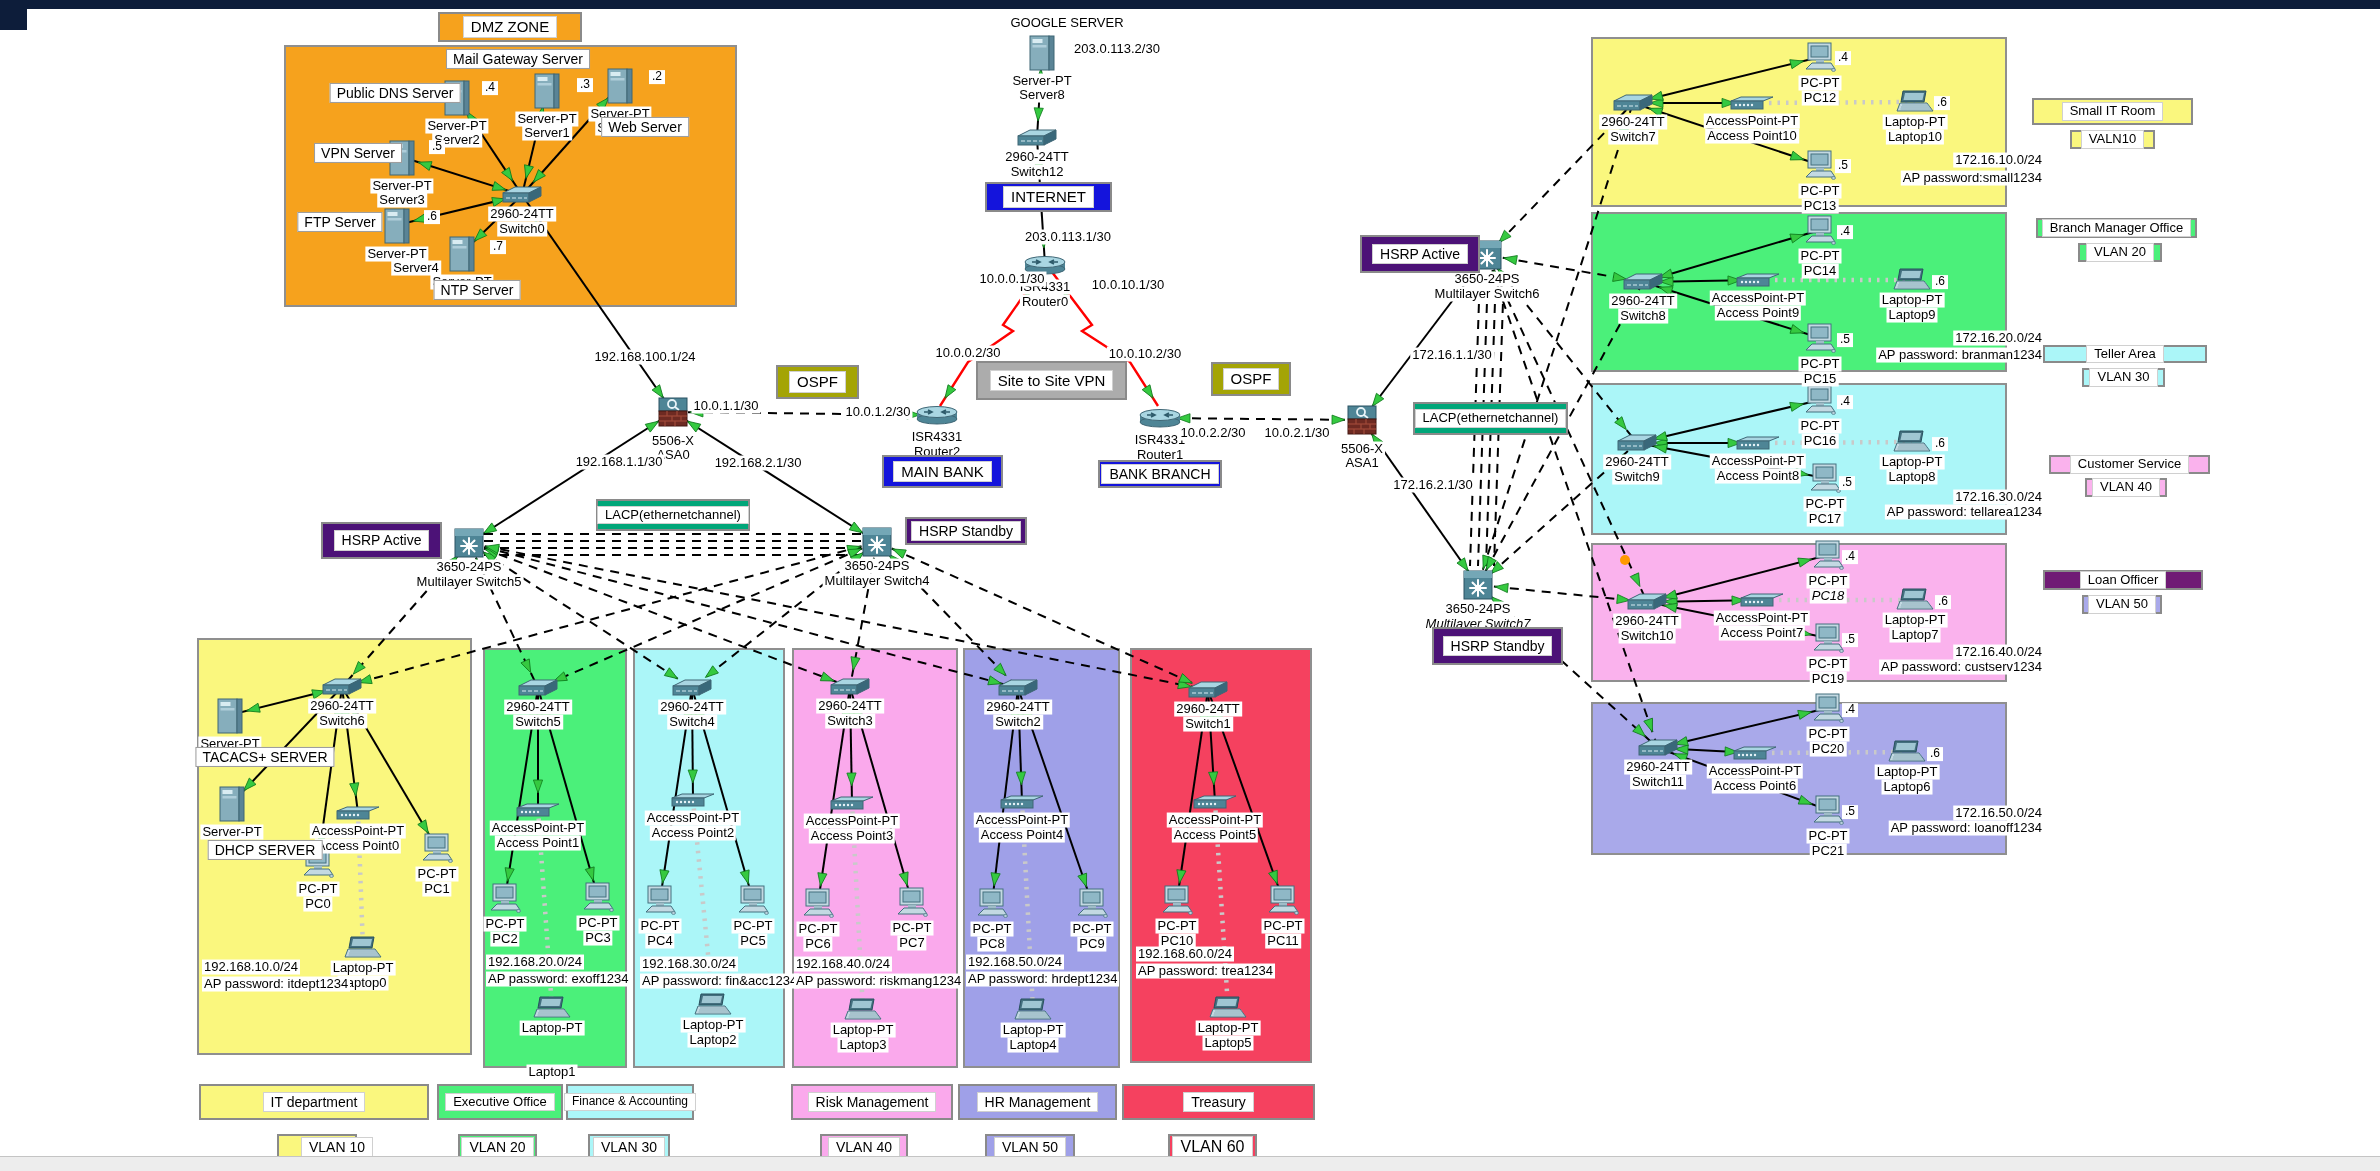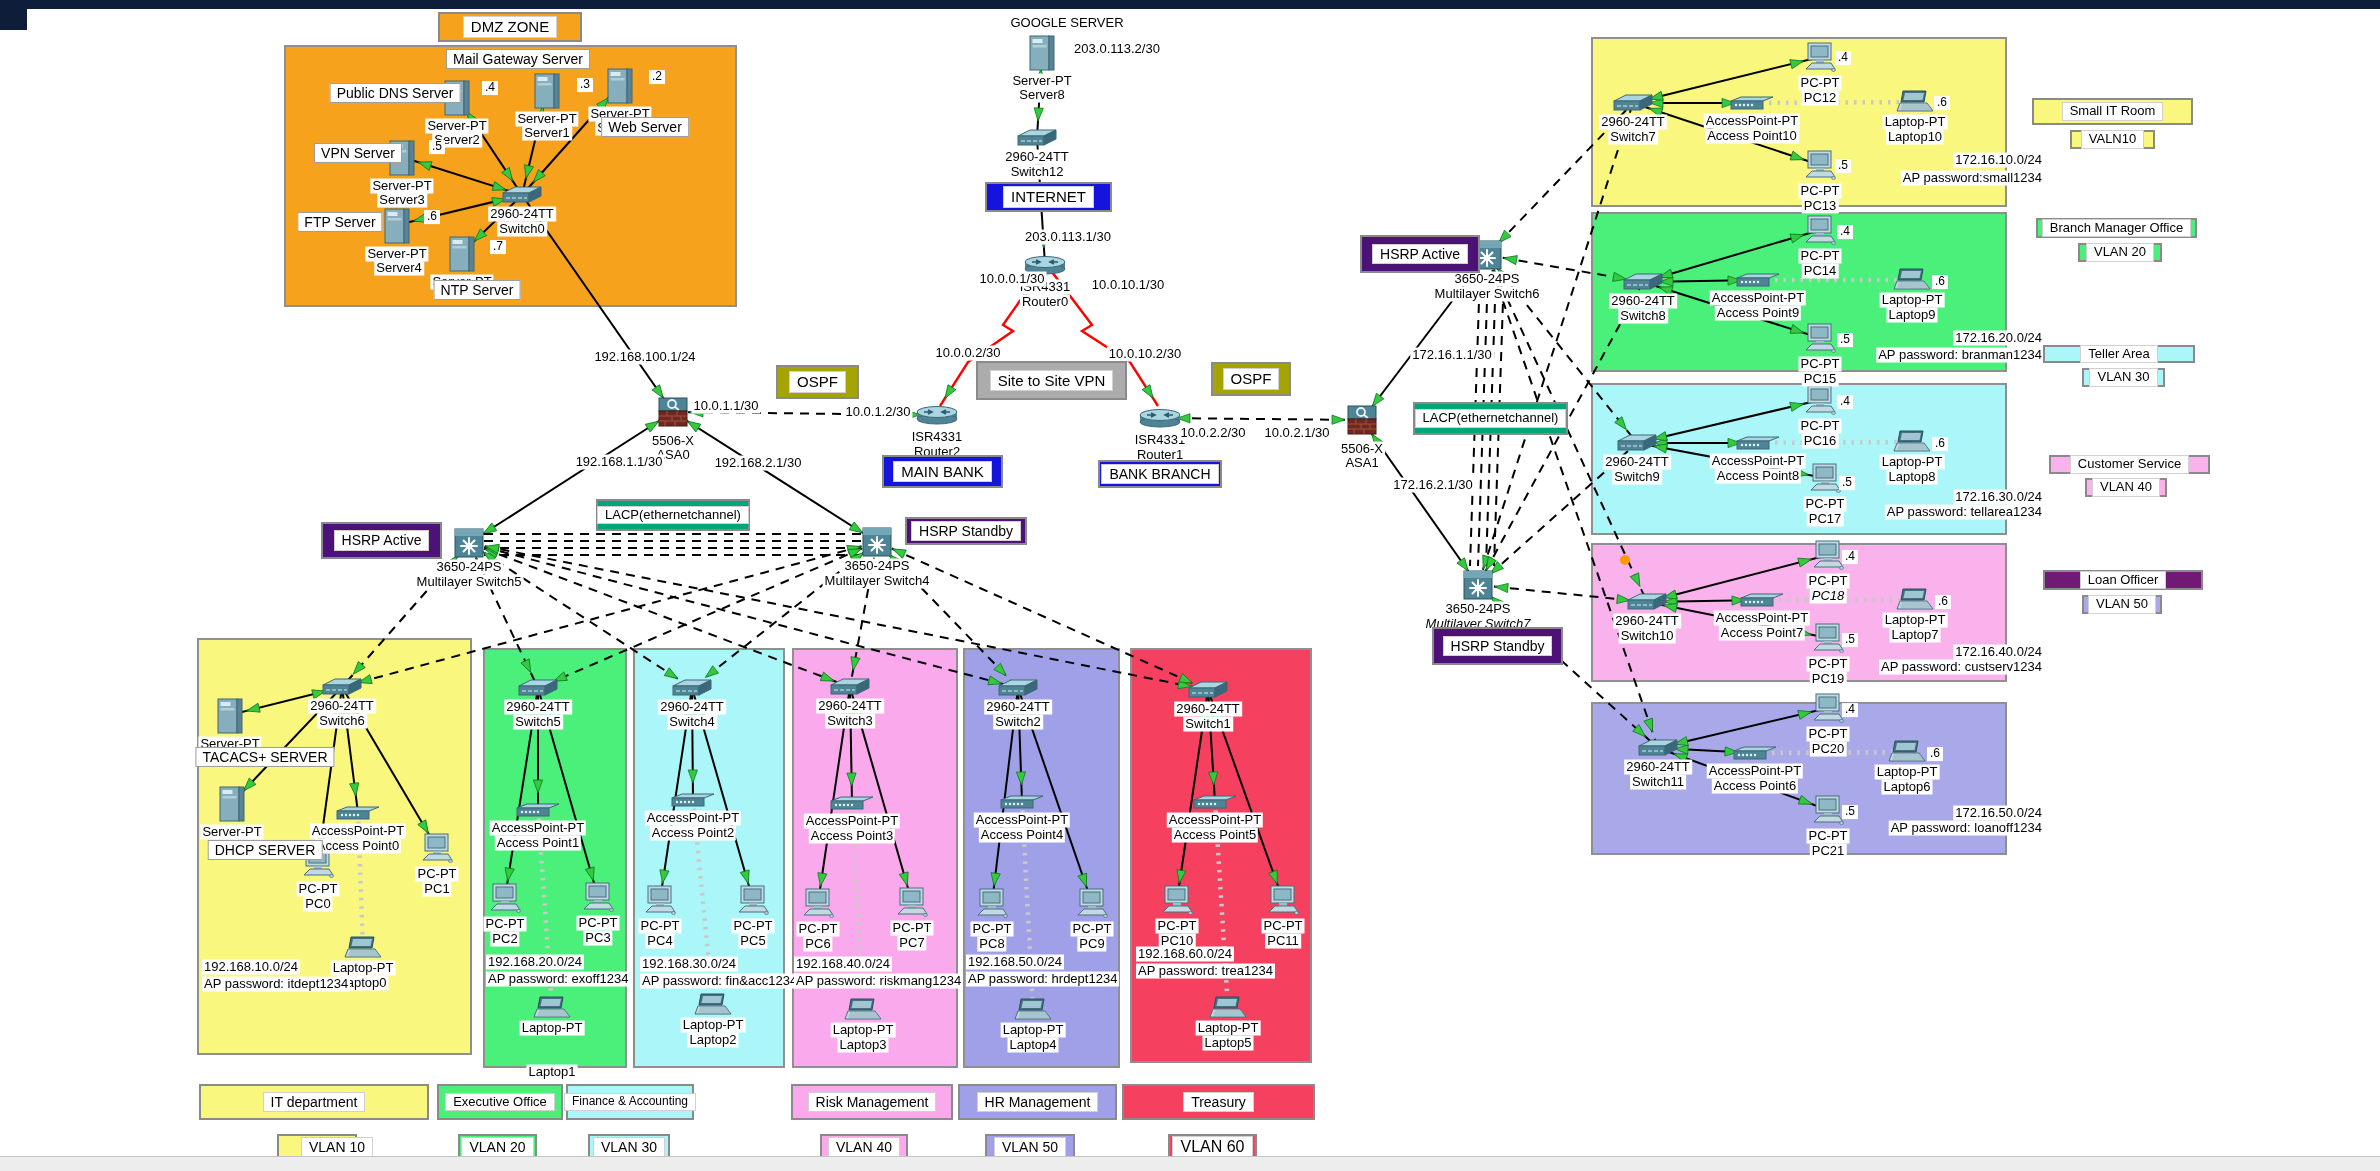--- a/index.html
+++ b/index.html
@@ -317,21 +317,21 @@
       </svg></div>
     <span class="lbl" style="left: 402px; top: 186px;">Server-PT</span>
     <span class="lbl" style="left: 402px; top: 200px;">Server3</span>
     <div class="dev" style="left: 384px; top: 205px;"><svg width="26" height="40" viewBox="0 0 26 40">
         <rect x="1" y="4" width="19" height="34" fill="#86AEBC" stroke="#3E6675"></rect>
         <rect x="20" y="4" width="5" height="34" fill="#5A8496" stroke="#3E6675"></rect>
         <rect x="3.5" y="7" width="10" height="4" fill="#D9ECF2"></rect>
         <rect x="3.5" y="13" width="14" height="2.5" fill="#AFCEDA"></rect>
       </svg></div>
     <span class="lbl" style="left: 397px; top: 254px;">Server-PT</span>
-    <span class="lbl" style="left: 399px; top: 268px;">Server4</span>
+    <span class="lbl" style="left: 416px; top: 268px;">Server4</span>
     <div class="dev" style="left: 449px; top: 233px;"><svg width="26" height="40" viewBox="0 0 26 40">
         <rect x="1" y="4" width="19" height="34" fill="#86AEBC" stroke="#3E6675"></rect>
         <rect x="20" y="4" width="5" height="34" fill="#5A8496" stroke="#3E6675"></rect>
         <rect x="3.5" y="7" width="10" height="4" fill="#D9ECF2"></rect>
         <rect x="3.5" y="13" width="14" height="2.5" fill="#AFCEDA"></rect>
       </svg></div>
     <span class="lbl" style="left: 462px; top: 282px;">Server-PT</span>
     <div class="dev" style="left: 501px; top: 185px;"><svg width="42" height="20" viewBox="0 0 42 20">
         <polygon points="2,8 28,8 40,2 14,2" fill="#A9D6E2" stroke="#3E6675"></polygon>
         <rect x="2" y="8" width="26" height="9" fill="#4E8596" stroke="#3E6675"></rect>
@@ -1264,21 +1264,21 @@
     </div>
     <div class="banner bannerlayer" style="left: 2070px; top: 130px; width: 85px; height: 19px; background: rgb(250, 247, 126); position: absolute; z-index: 45;">
       <span class="chip" style="font-size: 13px;">VALN10</span>
     </div>
     <div class="banner bannerlayer" style="left: 2036px; top: 218px; width: 161px; height: 20px; background: rgb(75, 240, 122); position: absolute; z-index: 45;">
       <span class="chip" style="font-size: 13px;">Branch Manager Office</span>
     </div>
     <div class="banner bannerlayer" style="left: 2078px; top: 243px; width: 84px; height: 19px; background: rgb(75, 240, 122); position: absolute; z-index: 45;">
       <span class="chip" style="font-size: 13px;">VLAN 20</span>
     </div>
-    <div class="banner bannerlayer" style="left: 2043px; top: 345px; width: 152px; height: 18px; background: rgb(171, 246, 248); position: absolute; z-index: 45;">
+    <div class="banner bannerlayer" style="left: 2043px; top: 345px; width: 164px; height: 18px; background: rgb(171, 246, 248); position: absolute; z-index: 45;">
       <span class="chip" style="font-size: 13px;">Teller Area</span>
     </div>
     <div class="banner bannerlayer" style="left: 2082px; top: 368px; width: 83px; height: 19px; background: rgb(171, 246, 248); position: absolute; z-index: 45;">
       <span class="chip" style="font-size: 13px;">VLAN 30</span>
     </div>
     <div class="banner bannerlayer" style="left: 2049px; top: 455px; width: 161px; height: 19px; background: rgb(250, 178, 237); position: absolute; z-index: 45;">
       <span class="chip" style="font-size: 13px;">Customer Service</span>
     </div>
     <div class="banner bannerlayer" style="left: 2085px; top: 478px; width: 82px; height: 19px; background: rgb(250, 178, 237); position: absolute; z-index: 45;">
       <span class="chip" style="font-size: 13px;">VLAN 40</span>

